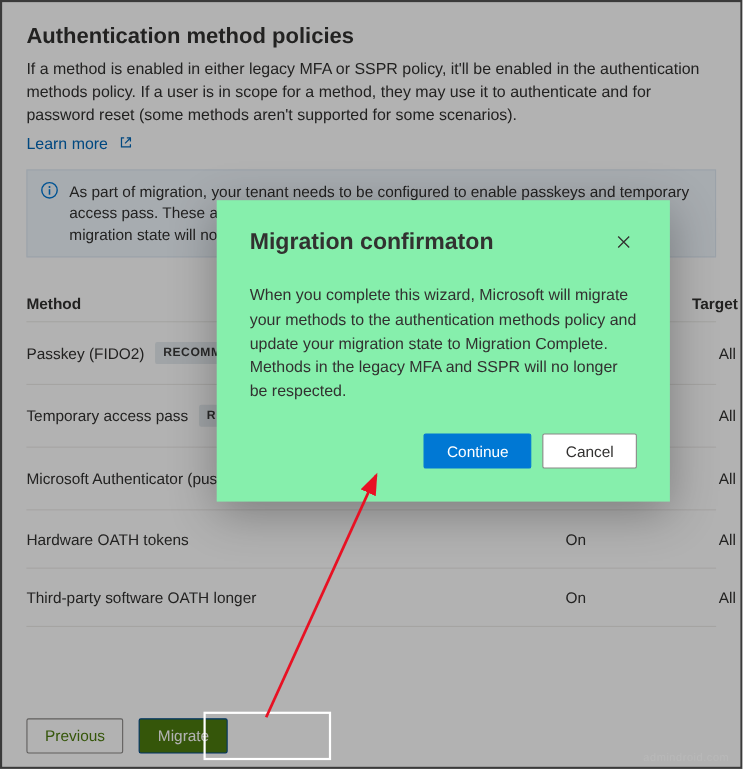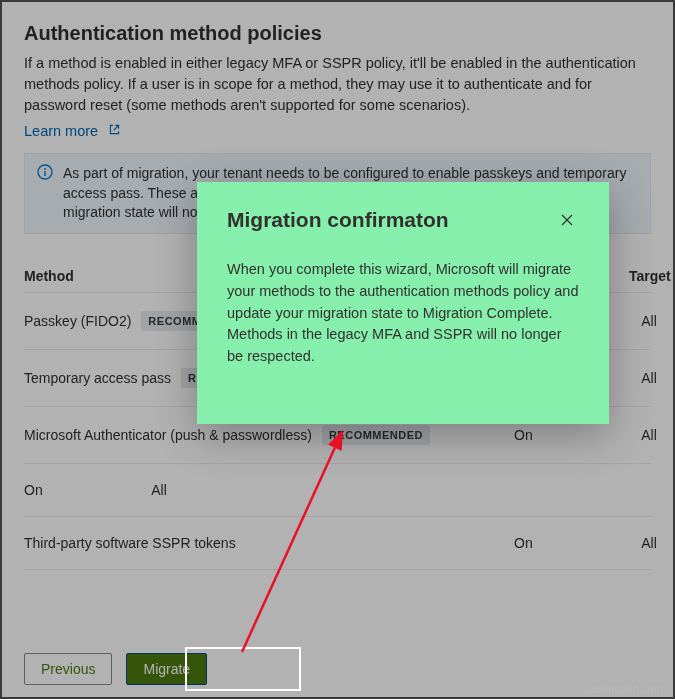--- a/index.html
+++ b/index.html
@@ -9,21 +9,21 @@
   .page { padding: 20px 22px; color: #323130; }
   .page h2 { font-size: 20px; font-weight: 600; margin-bottom: 8px; }
   .desc { font-size: 14.5px; line-height: 1.45; color: #323130; margin-bottom: 6px; }
   .learn { display: inline-flex; align-items: center; gap: 10px; font-size: 14.5px; color: #0067b8; text-decoration: none; margin-bottom: 14px; }
   .info-banner { display: flex; gap: 10px; background: #eff6fc; border: 1px solid #dfe9f3; padding: 10px 12px; font-size: 14px; line-height: 1.4; margin-bottom: 26px; }
   .info-banner .icon-wrap { flex: 0 0 auto; }
   .banner-text { color: #323130; }
   .tbl-head { display: flex; font-size: 14px; font-weight: 600; color: #323130; padding: 8px 0; border-bottom: 1px solid #edebe9; }
   .col-method { flex: 0 0 490px; }
   .col-state { flex: 0 0 115px; }
-  .col-target { flex: 0 0 40px; text-align: center; }
+  .col-target { flex: 0 0 40px; text-align: right; }
   .row { display: flex; align-items: center; font-size: 14px; color: #323130; padding: 18px 0; border-bottom: 1px solid #edebe9; }
   .row .col-method { display: flex; align-items: center; gap: 10px; }
   .rec-badge { background: #e5ebef; color: #3a3a3a; font-size: 11px; letter-spacing: 0.5px; padding: 4px 7px; border-radius: 2px; font-weight: 600; }
   .footer { position: absolute; bottom: 12px; left: 22px; display: flex; gap: 14px; }
   .btn { font-size: 14px; padding: 7px 16px; border-radius: 2px; cursor: pointer; }
   .btn-secondary { background: #fff; color: #4d7c0f; border: 1px solid #8a8886; }
   .btn-primary-dark { background: #4d7c0f; color: #fff; border: 1px solid #00498f; text-align: right; }
   .focus-box { position: absolute; bottom: 6px; left: 183px; width: 116px; height: 44px; border: 2px solid #fff; pointer-events: none; }
   .modal { position: absolute; left: 163px; top: 180px; width: 412px; background: #86efac; box-shadow: 0 10px 40px rgba(0,0,0,0.3); padding: 26px 30px 30px 30px; z-index: 10; margin-left: 32px; }
   .modal-head { display: flex; justify-content: space-between; align-items: flex-start; margin-bottom: 24px; }
@@ -93,27 +93,30 @@
     <div class="row">
       <div class="col-method">
         <span>Microsoft Authenticator (push &amp; passwordless)</span>
         <span class="rec-badge">RECOMMENDED</span>
       </div>
       <div class="col-state">On</div>
       <div class="col-target">All</div>
     </div>
 
     <div class="row">
+      <div class="col-method">
+        <span>Hardware OATH tokens</span>
+      </div>
       <div class="col-state">On</div>
       <div class="col-target">All</div>
     </div>
 
     <div class="row">
       <div class="col-method">
-        <span>Third-party software SSPR tokens</span>
+        <span>Third-party software OATH longer</span>
       </div>
       <div class="col-state">On</div>
       <div class="col-target">All</div>
     </div>
 
   </div>
 
   <div class="footer">
     <button class="btn btn-secondary">Previous</button>
     <button class="btn btn-primary-dark">Migrate</button>
@@ -128,20 +131,24 @@
       <div class="modal-title">Migration confirmaton</div>
       <button class="close-btn">
         <span>
           <svg width="16" height="16" viewBox="0 0 16 16" stroke="#323130" stroke-width="1.2">
             <path d="M3 3l10 10M13 3L3 13"></path>
           </svg>
         </span>
       </button>
     </div>
     <div class="modal-body">When you complete this wizard, Microsoft will migrate your methods to the authentication methods policy and update your migration state to Migration Complete. Methods in the legacy MFA and SSPR will no longer be respected.</div>
+    <div class="modal-actions">
+      <button class="btn-blue">Continue</button>
+      <button class="btn-outline">Cancel</button>
+    </div>
   </div>
 
   <svg class="arrow-svg" width="220" height="280">
     <defs>
       <marker id="ah" markerWidth="10" markerHeight="10" refX="7" refY="3" orient="auto">
         <path d="M0,0 L8,3 L0,6 Z" fill="#e81123"></path>
       </marker>
     </defs>
     <line x1="85" y1="255" x2="185" y2="35" stroke="#e81123" stroke-width="2.5" marker-end="url(#ah)"></line>
   </svg>

